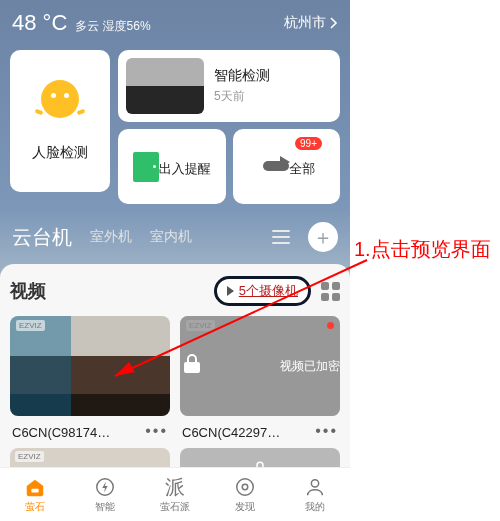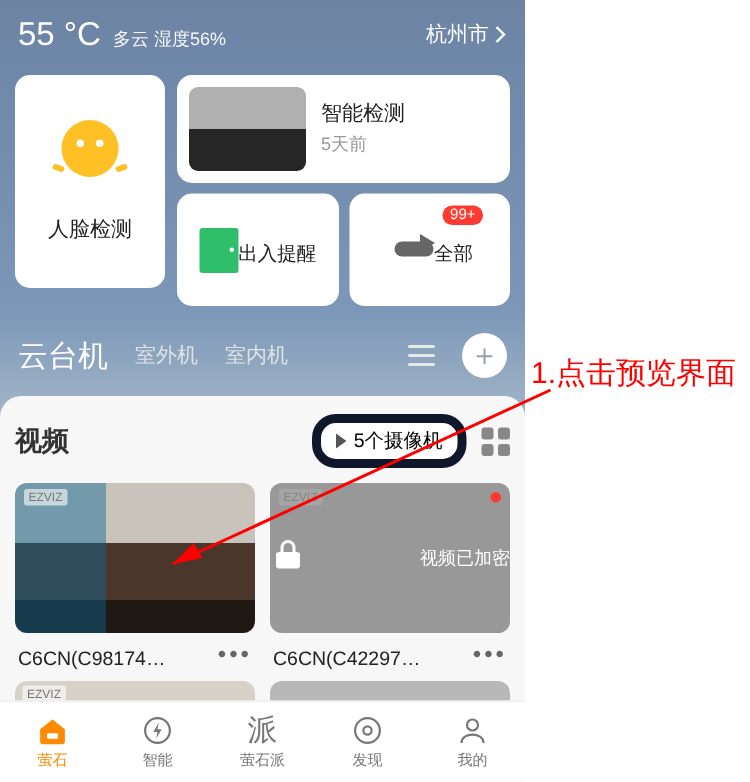--- a/index.html
+++ b/index.html
@@ -105,22 +105,22 @@
   .panel {
     background:#f7f7f7; border-radius: 14px 14px 0 0;
     margin-top: 4px; padding: 12px 10px 0 10px;
     height: 300px;
   }
   .panel-head { display:flex; align-items:center; justify-content:space-between; margin-bottom:10px;}
   .panel-head .pt { font-size:18px; font-weight:600; }
   .panel-head .right { display:flex; align-items:center; gap:10px;}
   .cam-pill {
     display:flex; align-items:center; gap:5px;
-    background:#fff; border:6px solid #0f172a; border-radius:16px;
-    padding:3px 10px; font-size:13px; color:#000000;
+    background:#fff; border:3px solid #0f172a; border-radius:16px;
+    padding:3px 10px; font-size:13px; color:#b91c1c;text-decoration:underline;
   }
   .play-tri { width:0;height:0;border-left:7px solid #555;border-top:5px solid transparent;border-bottom:5px solid transparent; }
   .grid-ico { display:grid; grid-template-columns:repeat(2,8px); grid-template-rows:repeat(2,8px); gap:3px; }
   .grid-ico span { background:#888; border-radius:2px; }
 
   .vids { display:flex; gap:10px; }
   .vid {
     flex:1; position:relative;
   }
   .vid .preview {
@@ -174,21 +174,21 @@
   .arrow-svg { position:absolute; left:105px; top:258px; width:270px; height:130px; pointer-events:none; }
 
 </style>
 </head>
 <body>
 
 <div class="phone">
 
   <div class="header">
     <div class="left">
-      <div class="temp">55 °C</div>
+      <div class="temp">48 °C</div>
       <div class="wthr">多云 湿度56%</div>
     </div>
     <div class="city">
       <span>杭州市</span>
       <svg width="8" height="12" viewBox="0 0 8 12">
           <path d="M1 1l5 5-5 5" stroke="#fff" stroke-width="1.6" fill="none"></path>
         </svg>
     </div>
   </div>
 

